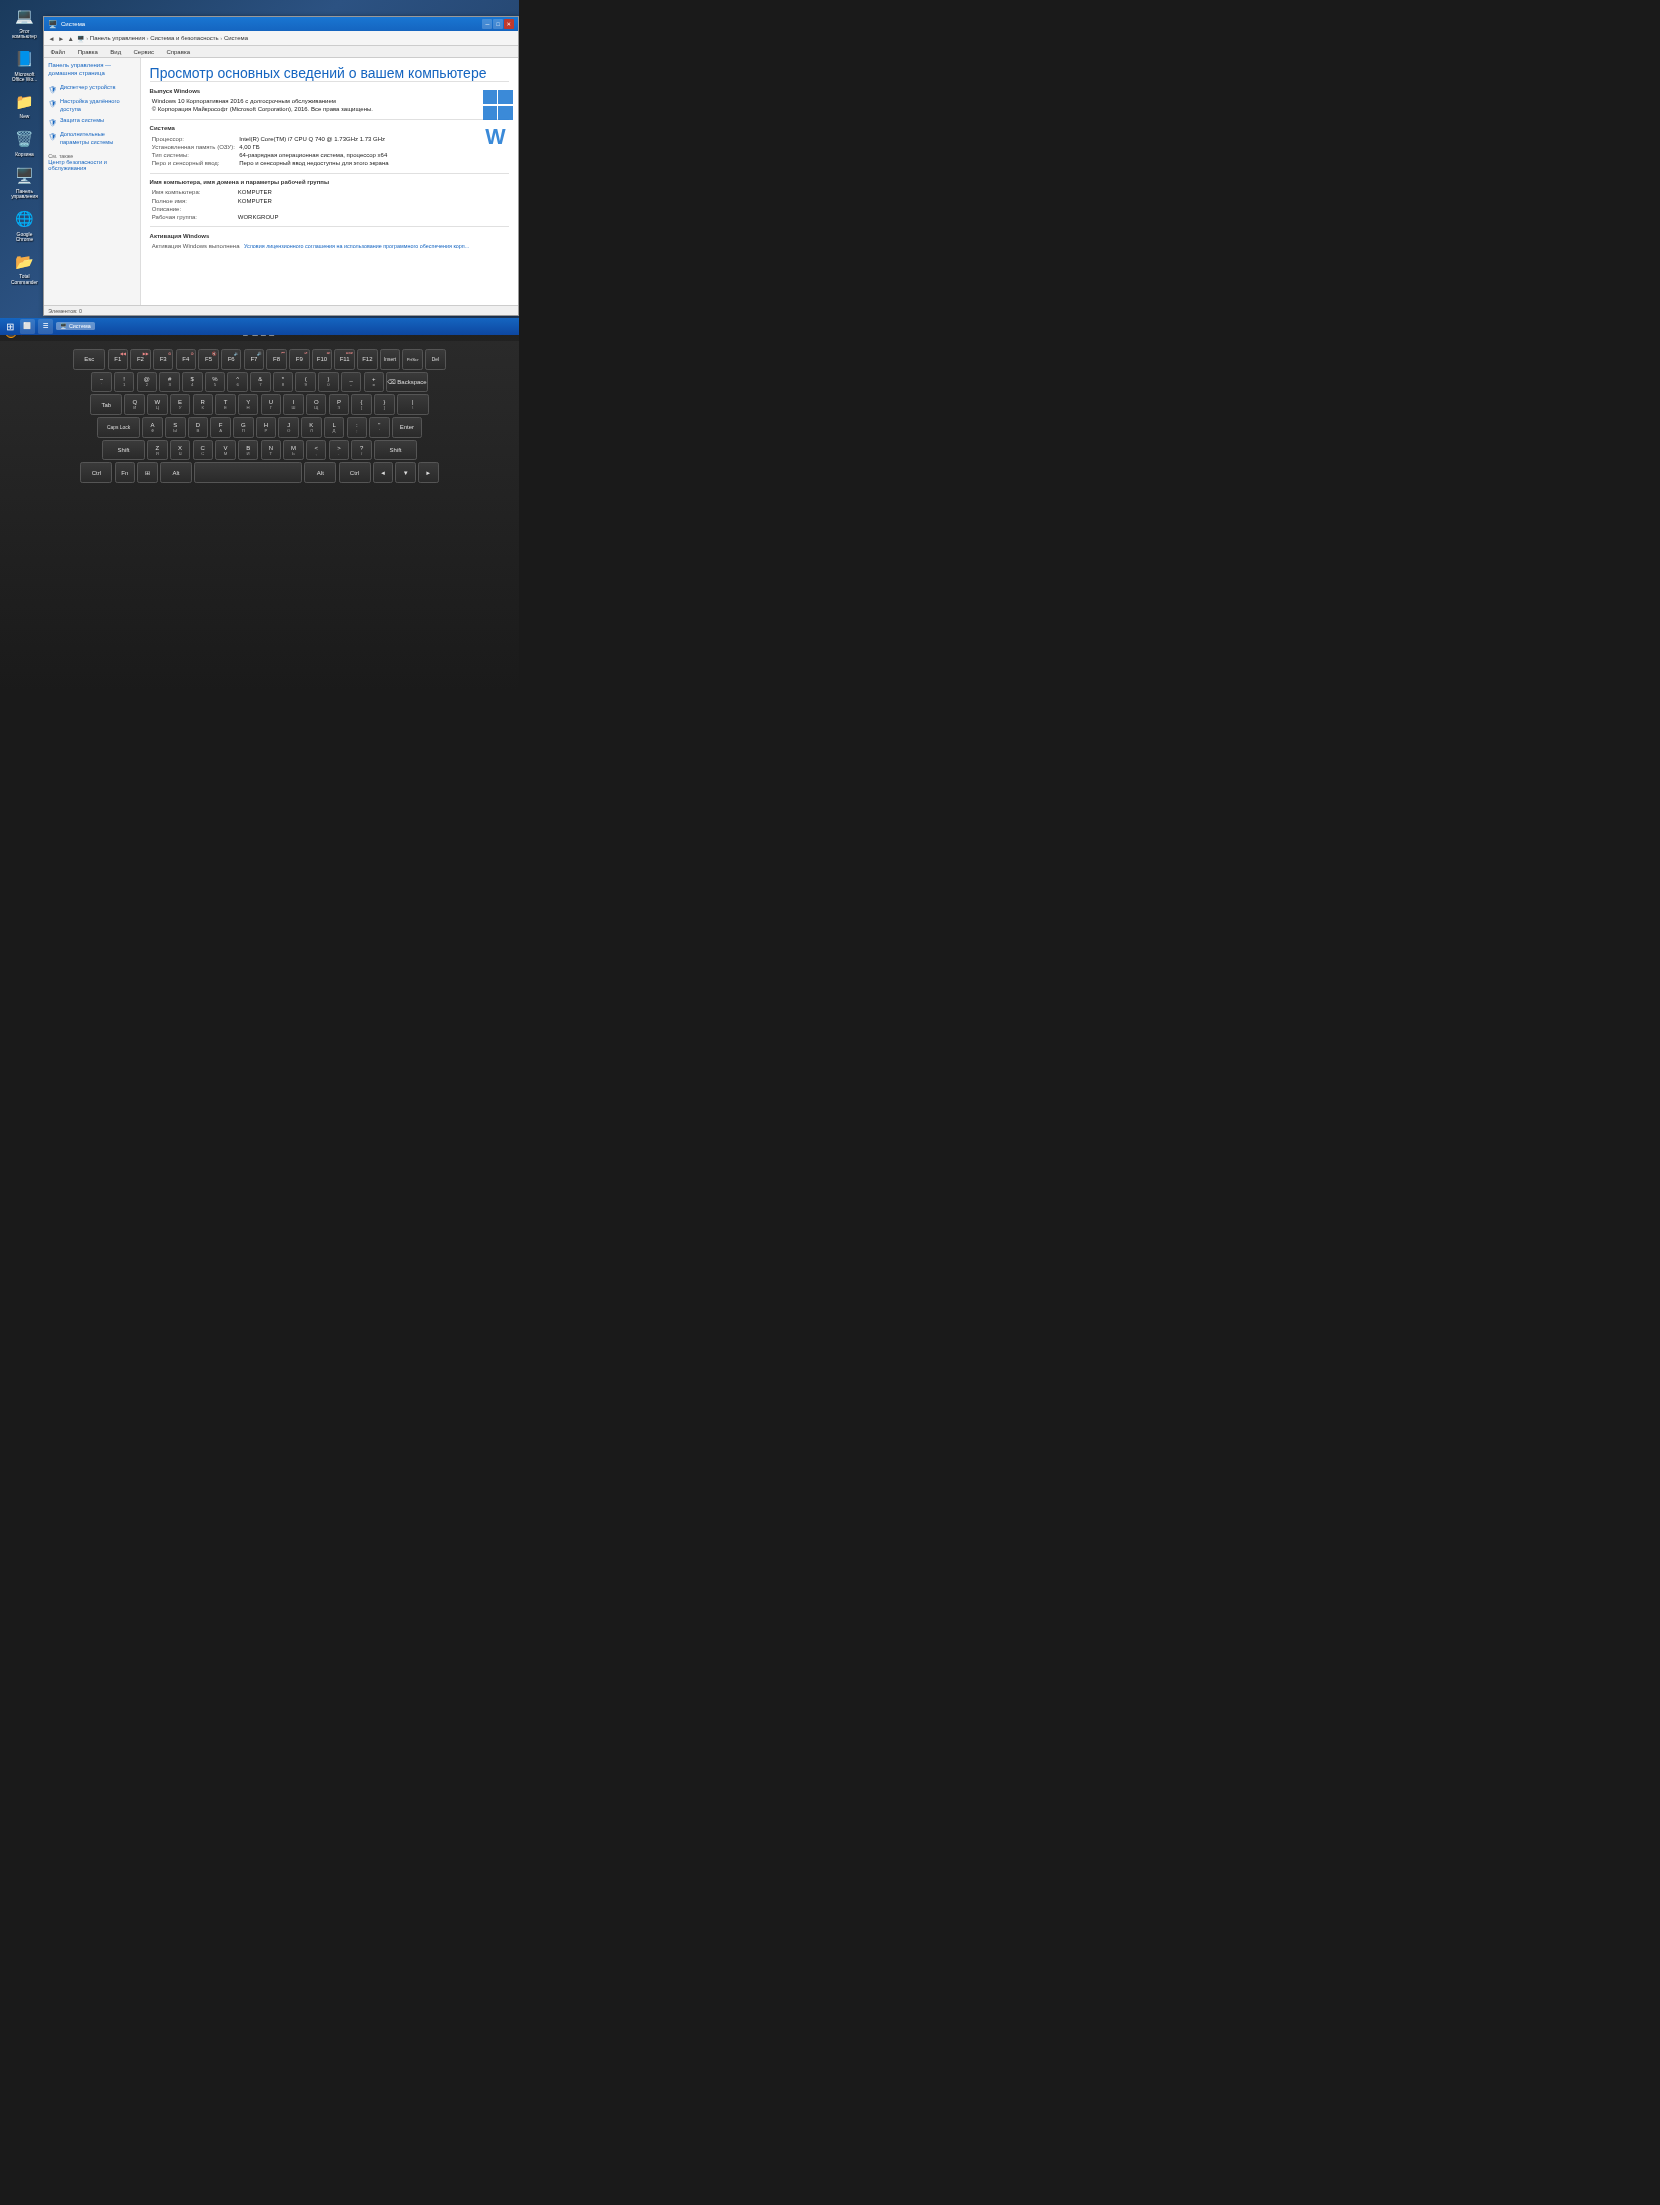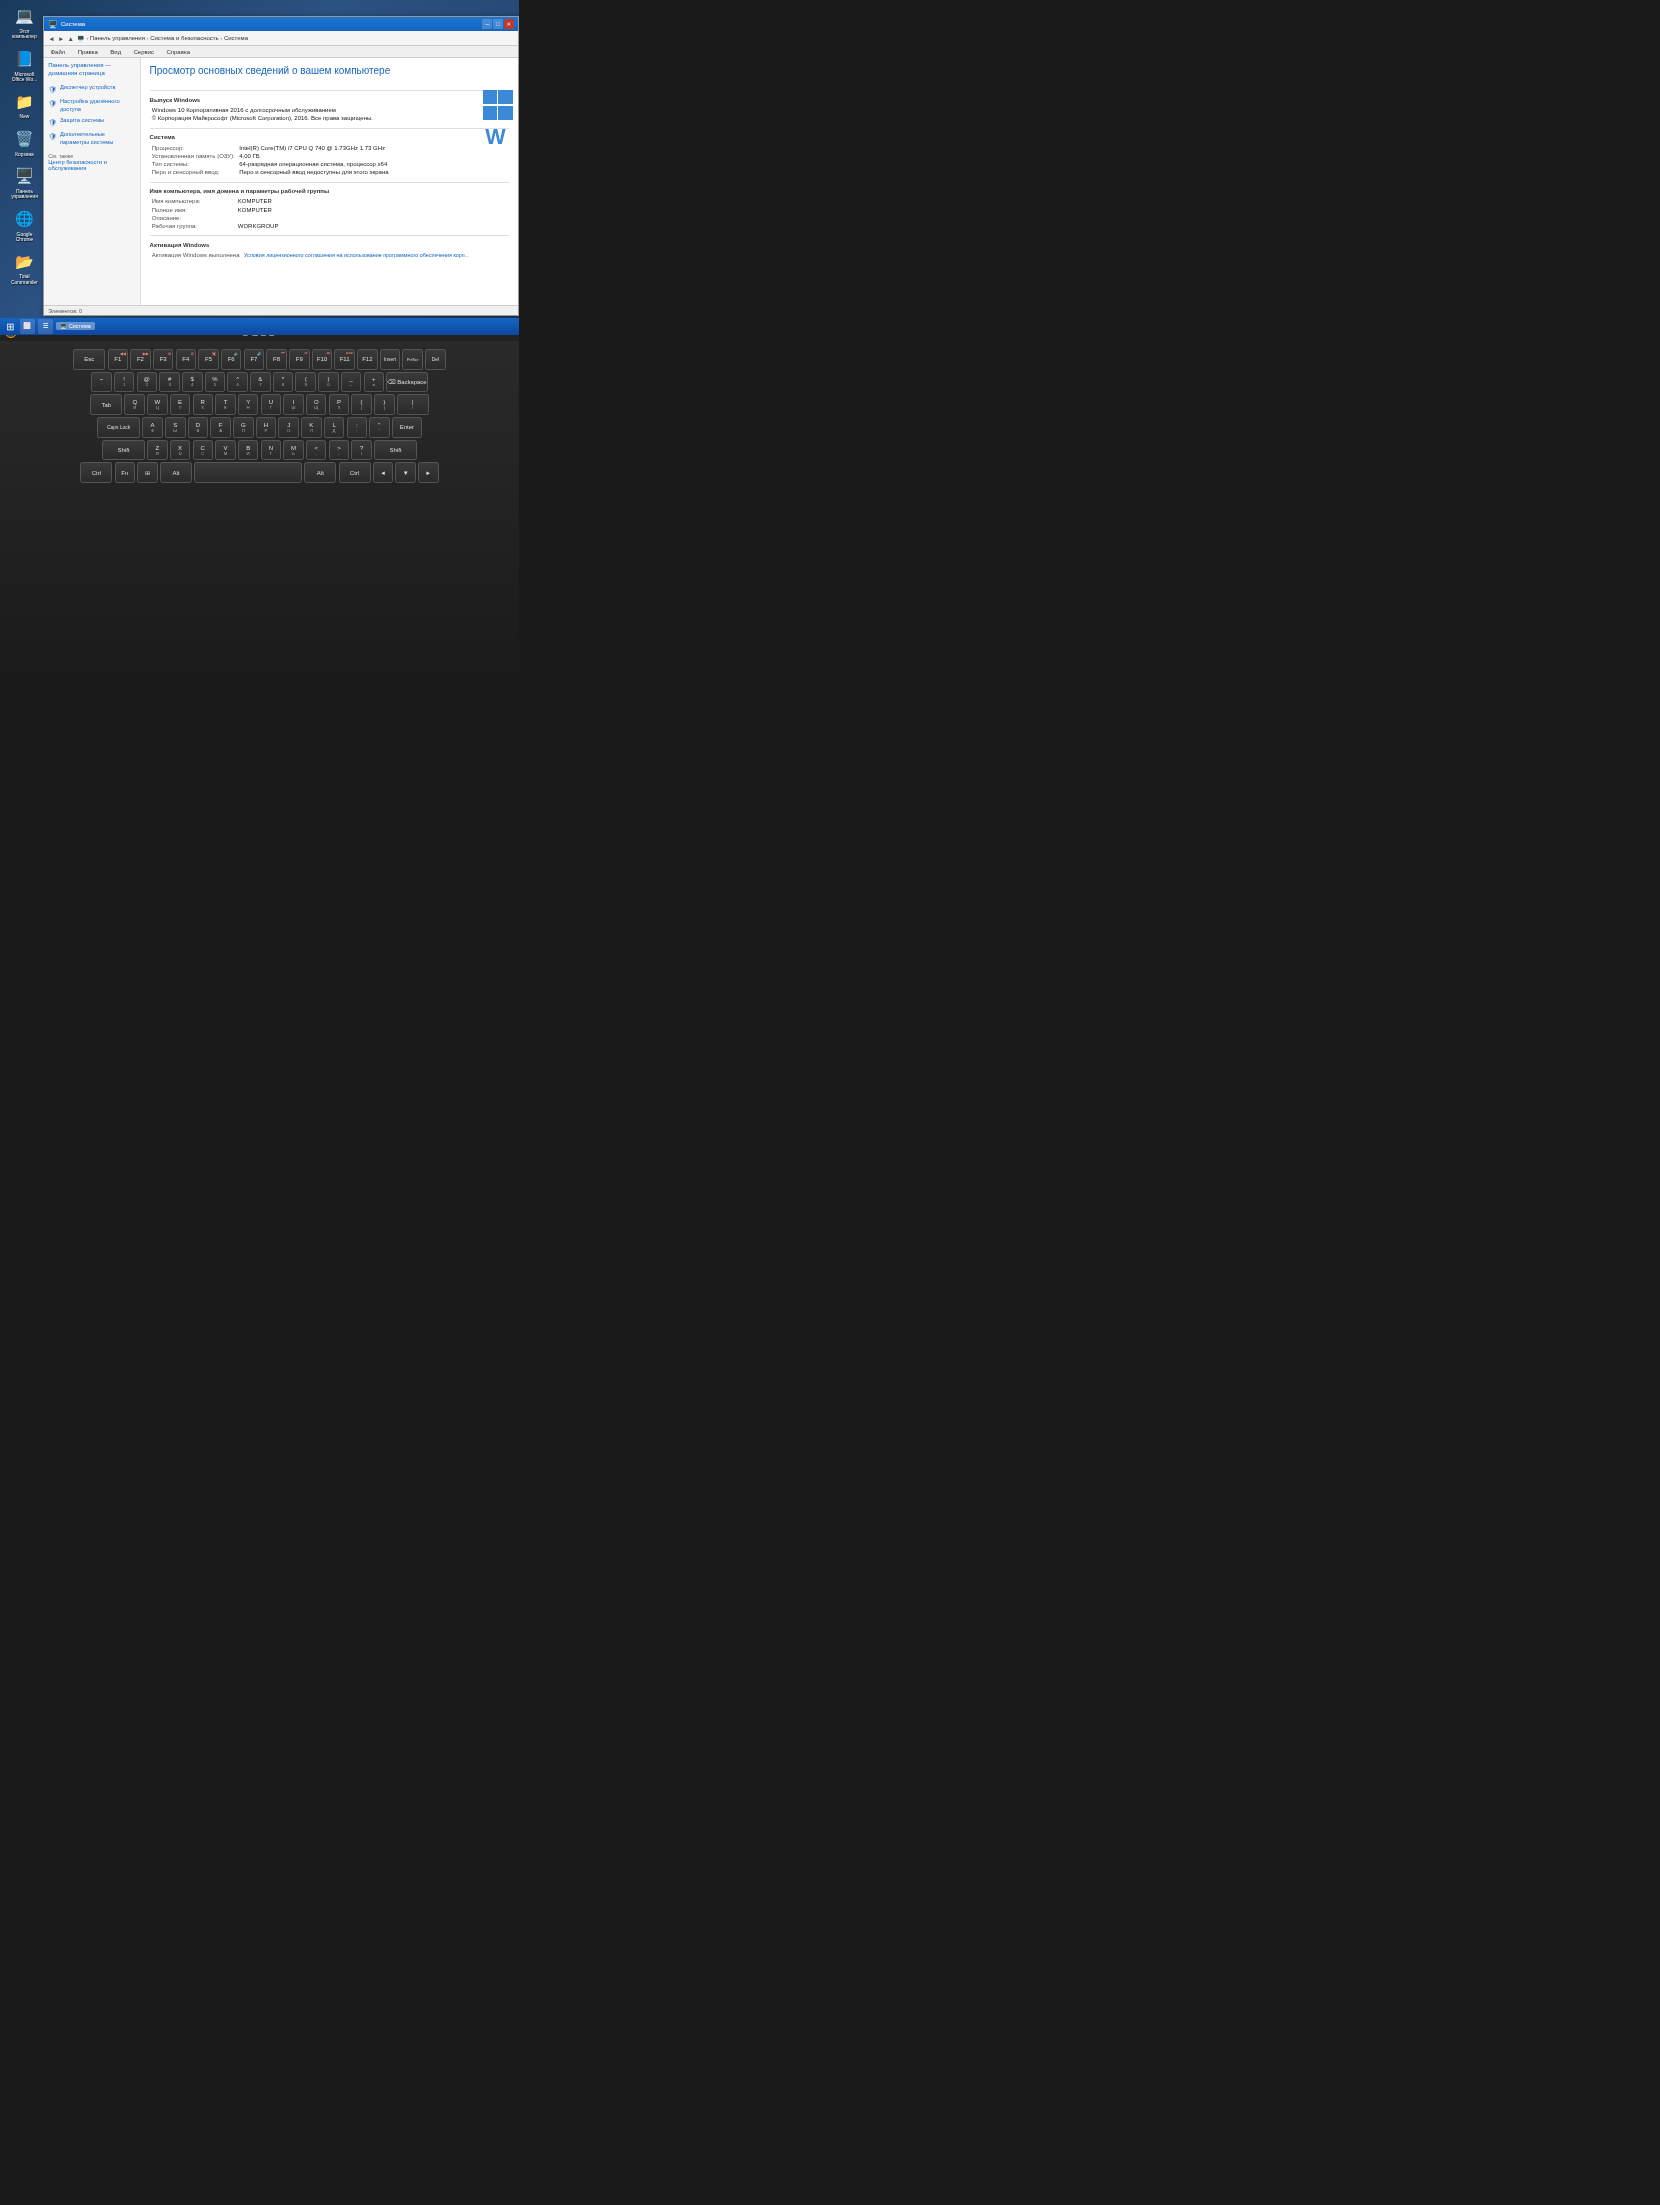--- a/index.html
+++ b/index.html
@@ -282,24 +282,24 @@
       flex: 1;
       background: white;
       padding: 6.5px 8.6px;
       overflow-y: auto;
       font-size: 6px;
       position: relative;
     }
 
     .panel-title {
       color: #1565C0;
-      font-size: 10px;
+      font-size: 14px;
       font-weight: normal;
       margin-bottom: 6.5px;
-      padding-bottom: 14px;
+      padding-bottom: 0;
       border-bottom: 0.5px solid #e0e0e0;
     }
 
     .section-header {
       font-size: 6px;
       color: #333;
       font-weight: 600;
       margin-bottom: 3.2px;
       margin-top: 5.4px;
     }

